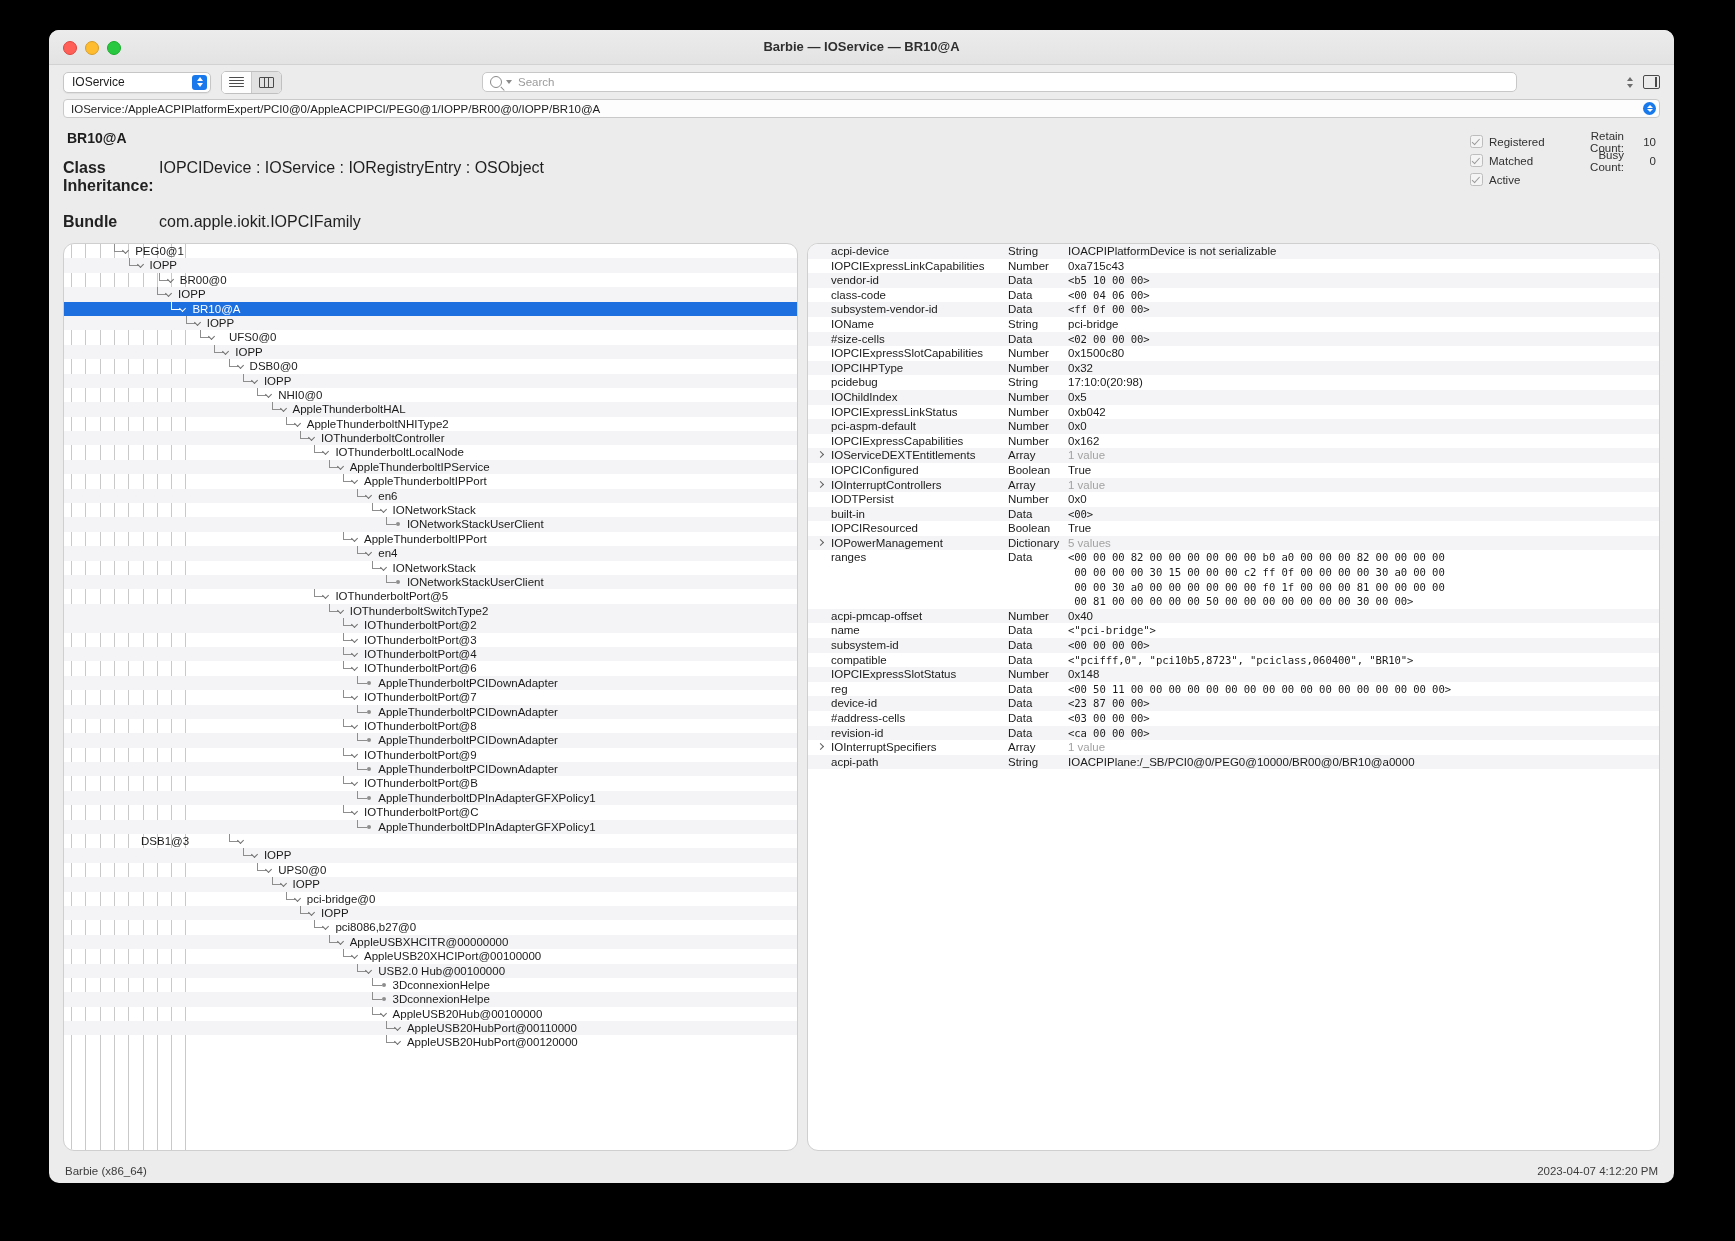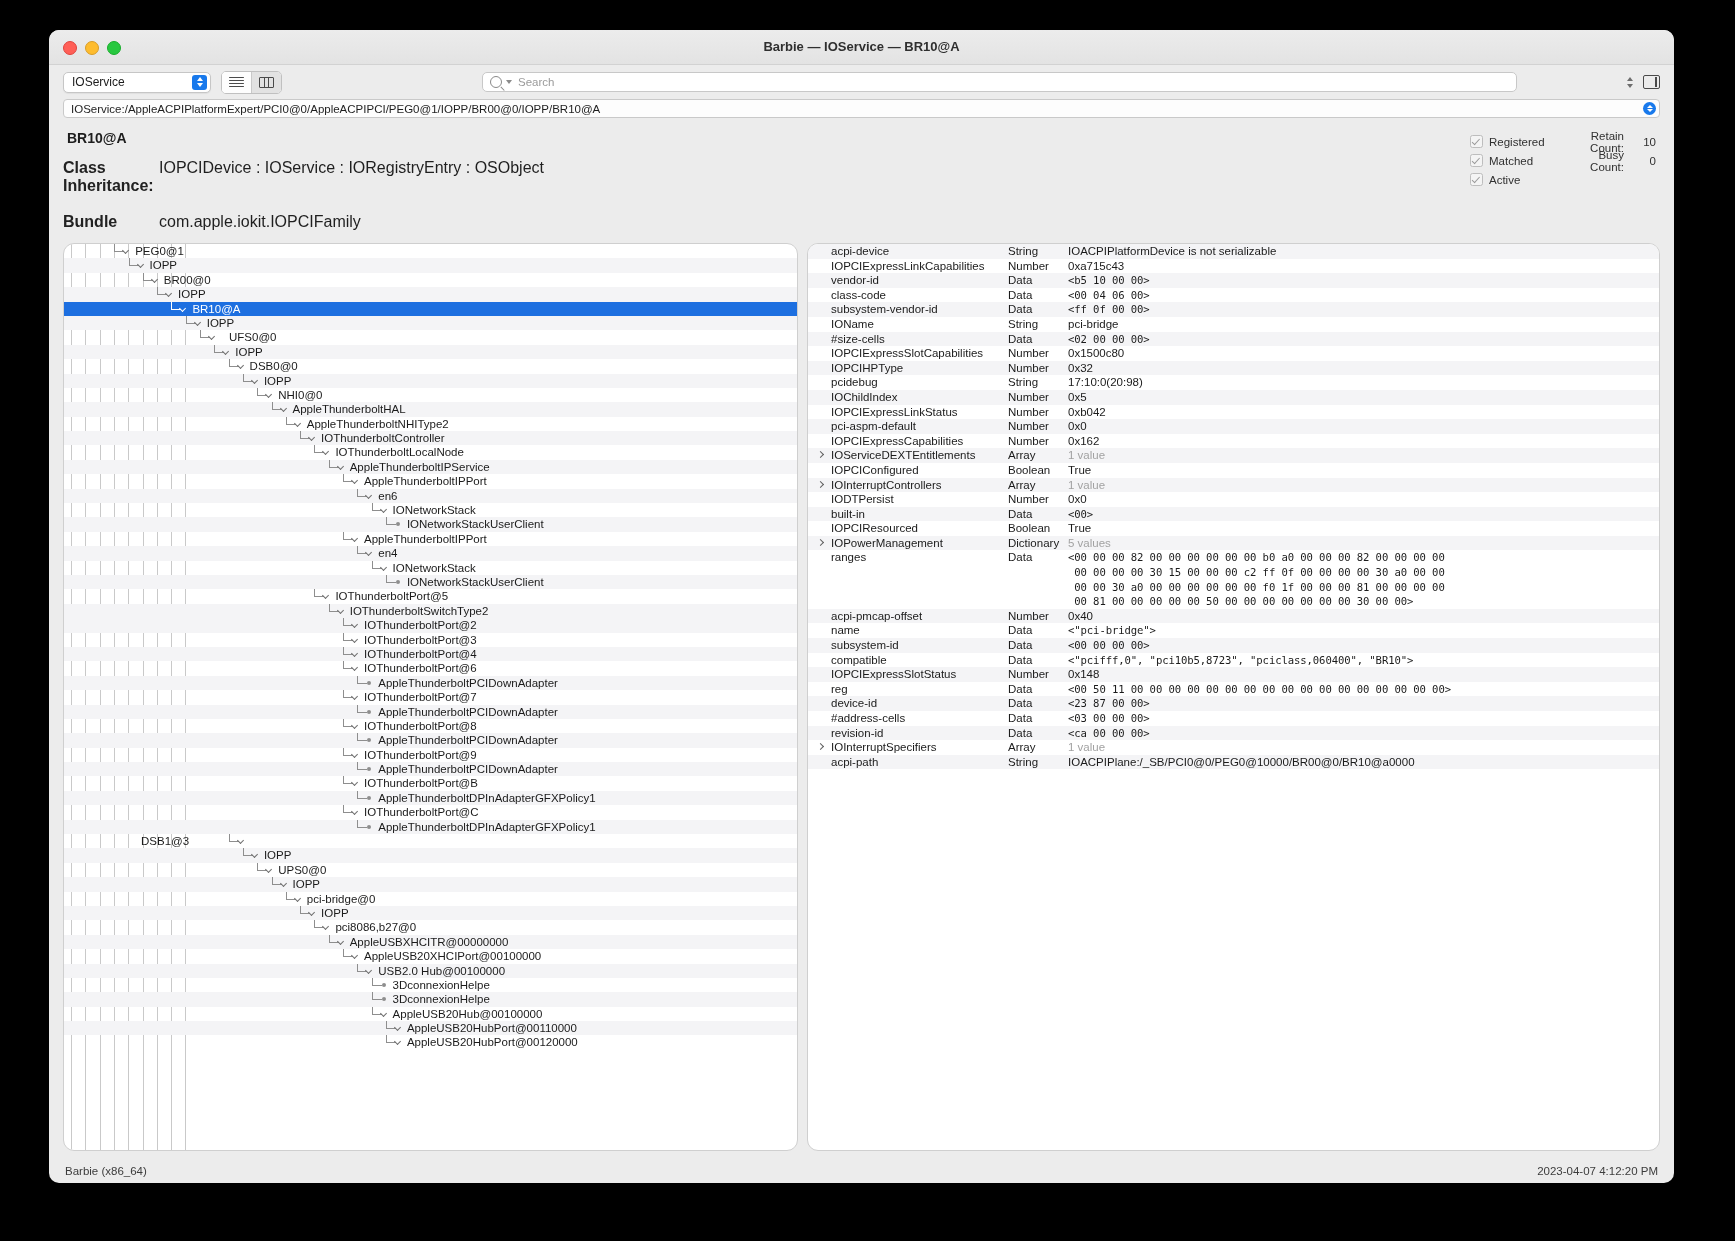--- a/index.html
+++ b/index.html
@@ -298,21 +298,21 @@
             <div class="vl" style="left: 49.9px;"></div>
             <div class="vl" style="left: 64.2px;"></div>
             <div class="vl" style="left: 78.5px;"></div>
             <div class="vl" style="left: 92.8px;"></div>
             <div class="vl" style="left: 107.1px;"></div>
             <div class="vl" style="left: 121.4px;"></div>
           </div>
         <div id="tree-nodes">
             <div class="tnode" style="top: 0px;"><span class="elbow" style="left: 50.2px;"></span><span class="chev" style="left: 59.2px;"></span><span class="lbl" style="padding-left: 71.2px;">PEG0@1</span></div>
             <div class="tnode alt" style="top: 0px;"><span class="elbow" style="left: 64.5px;"></span><span class="chev" style="left: 73.5px;"></span><span class="lbl" style="padding-left: 85.5px;">IOPP</span></div>
-            <div class="tnode" style="top: 0px;"><span class="elbow" style="left: 78.8px;"></span><span class="chev" style="left: 87.8px;"></span><span class="lbl" style="padding-left: 99.8px;">BR00@0</span></div>
+            <div class="tnode" style="top: 0px; margin-left: 16px;"><span class="elbow" style="left: 78.8px;"></span><span class="chev" style="left: 87.8px;"></span><span class="lbl" style="padding-left: 99.8px;">BR00@0</span></div>
             <div class="tnode alt" style="top: 0px;"><span class="elbow" style="left: 93.1px;"></span><span class="chev" style="left: 102.1px;"></span><span class="lbl" style="padding-left: 114.1px;">IOPP</span></div>
             <div class="tnode sel" style="top: 0px;"><span class="elbow" style="left: 107.4px;"></span><span class="chev" style="left: 116.4px;"></span><span class="lbl" style="padding-left: 128.4px;">BR10@A</span></div>
             <div class="tnode alt" style="top: 0px;"><span class="elbow" style="left: 121.7px;"></span><span class="chev" style="left: 130.7px;"></span><span class="lbl" style="padding-left: 142.7px;">IOPP</span></div>
             <div class="tnode" style="top: 0px; padding-left: 8px;"><span class="elbow" style="left: 136px;"></span><span class="chev" style="left: 145px;"></span><span class="lbl" style="padding-left: 157px;">UFS0@0</span></div>
             <div class="tnode alt" style="top: 0px;"><span class="elbow" style="left: 150.3px;"></span><span class="chev" style="left: 159.3px;"></span><span class="lbl" style="padding-left: 171.3px;">IOPP</span></div>
             <div class="tnode" style="top: 0px;"><span class="elbow" style="left: 164.6px;"></span><span class="chev" style="left: 173.6px;"></span><span class="lbl" style="padding-left: 185.6px;">DSB0@0</span></div>
             <div class="tnode alt" style="top: 0px;"><span class="elbow" style="left: 178.9px;"></span><span class="chev" style="left: 187.9px;"></span><span class="lbl" style="padding-left: 199.9px;">IOPP</span></div>
             <div class="tnode" style="top: 0px;"><span class="elbow" style="left: 193.2px;"></span><span class="chev" style="left: 202.2px;"></span><span class="lbl" style="padding-left: 214.2px;">NHI0@0</span></div>
             <div class="tnode alt" style="top: 0px;"><span class="elbow" style="left: 207.5px;"></span><span class="chev" style="left: 216.5px;"></span><span class="lbl" style="padding-left: 228.5px;">AppleThunderboltHAL</span></div>
             <div class="tnode" style="top: 0px;"><span class="elbow" style="left: 221.8px;"></span><span class="chev" style="left: 230.8px;"></span><span class="lbl" style="padding-left: 242.8px;">AppleThunderboltNHIType2</span></div>

